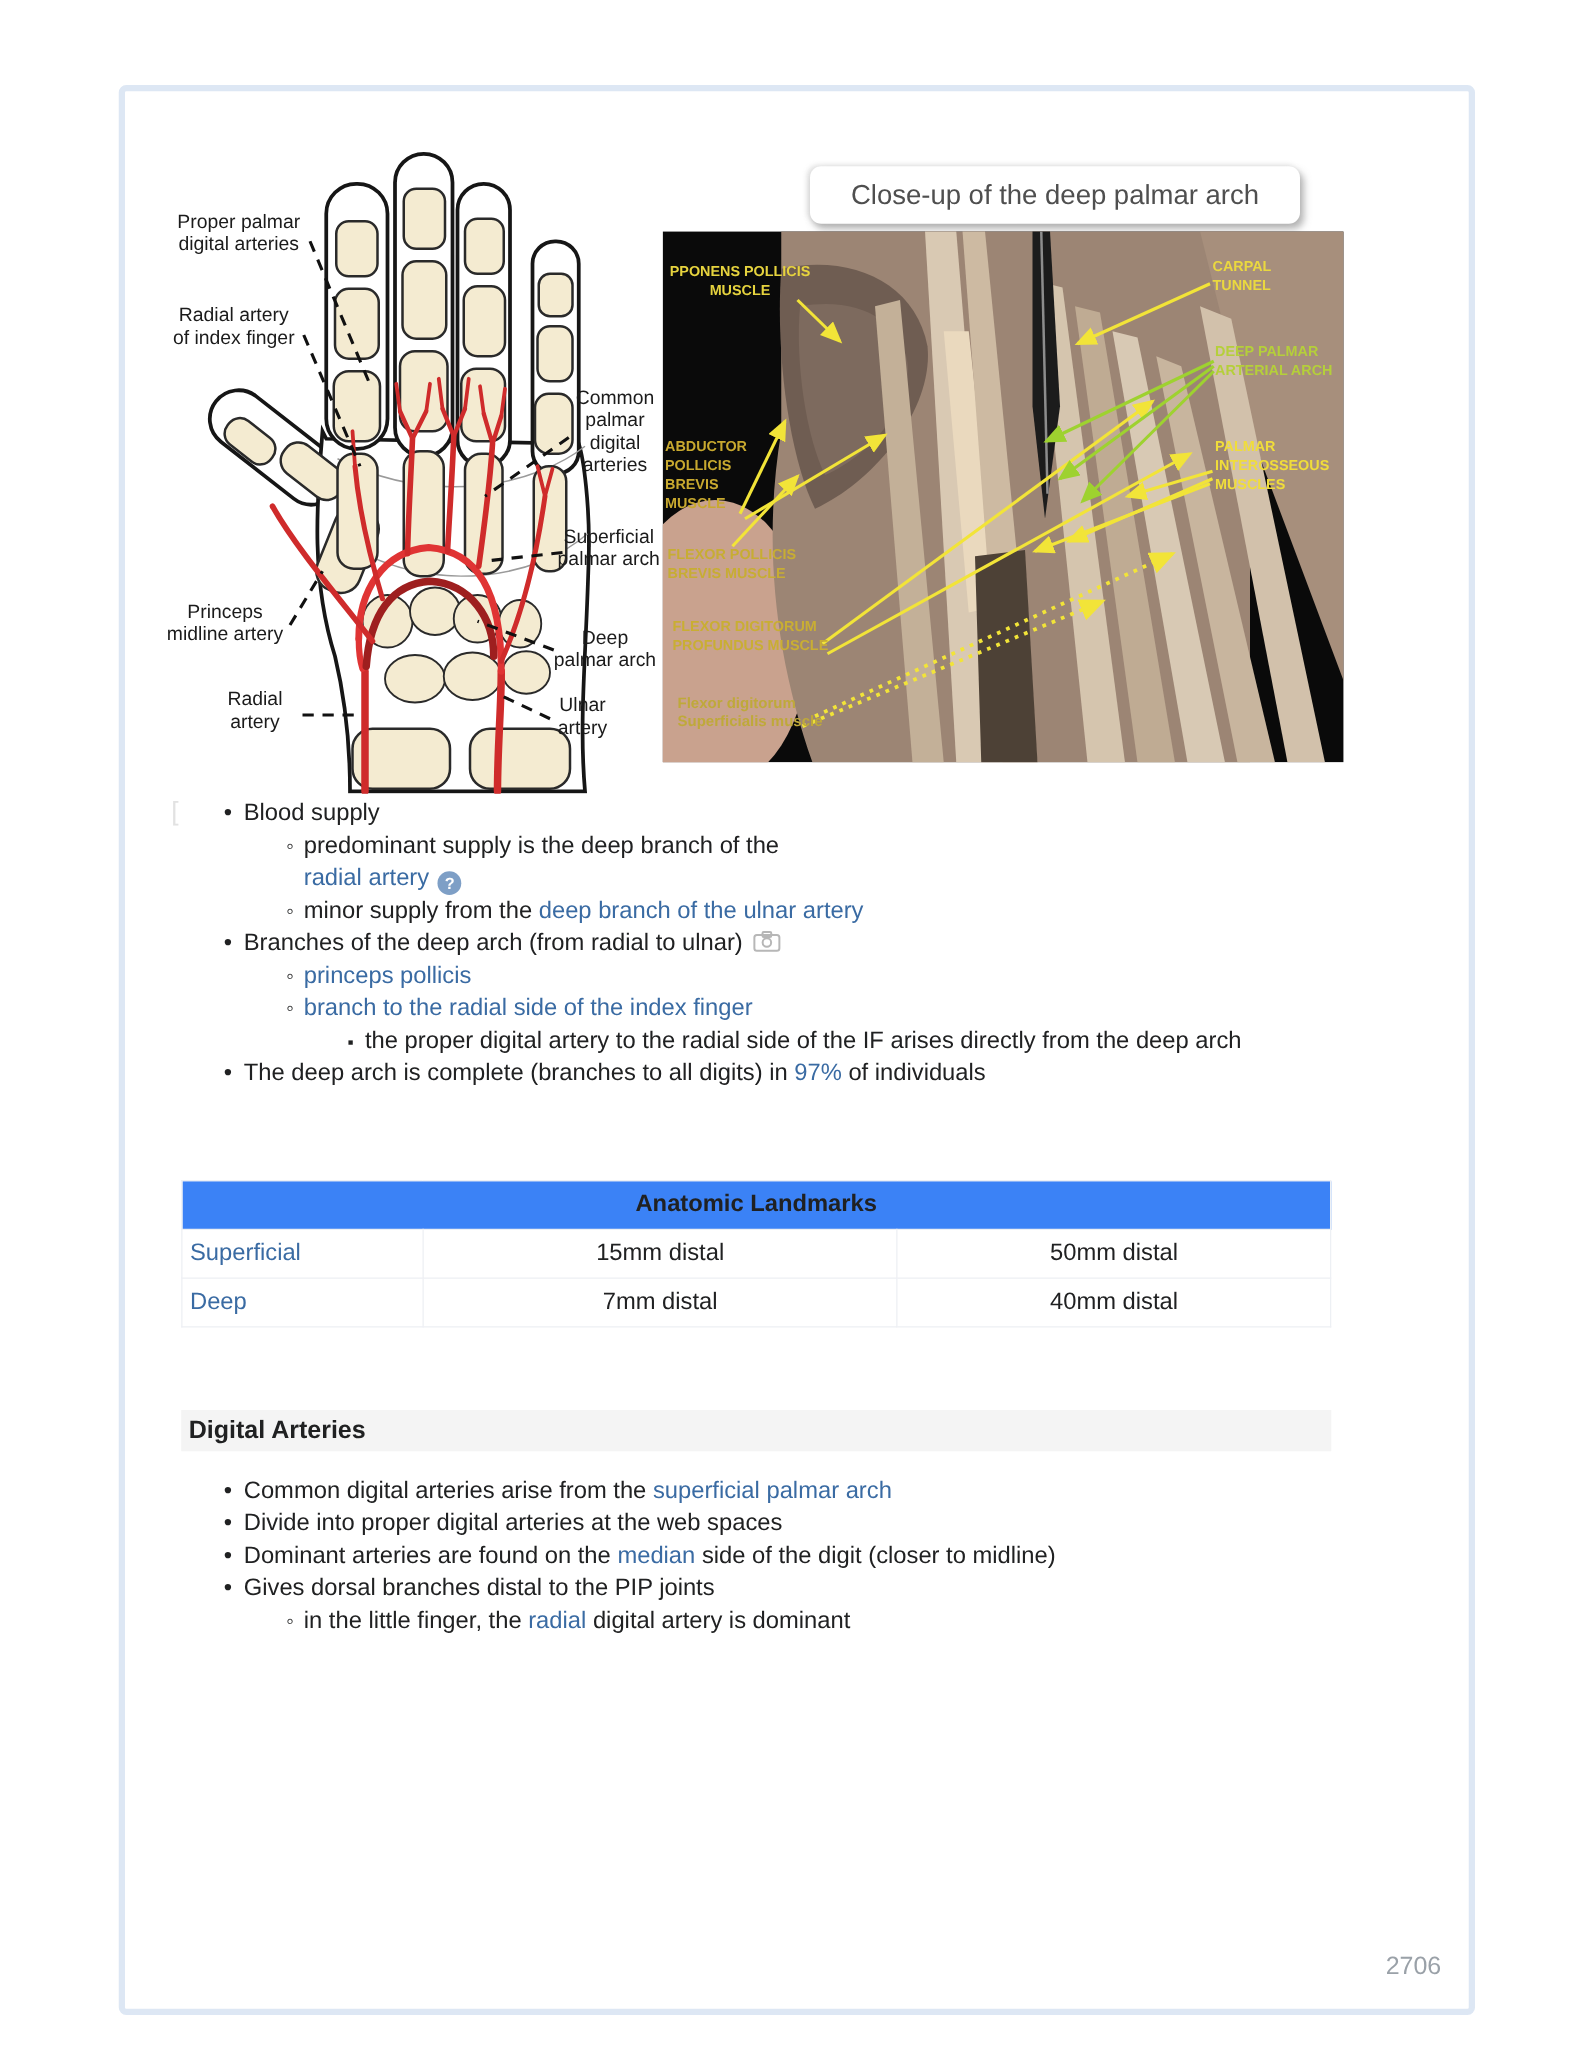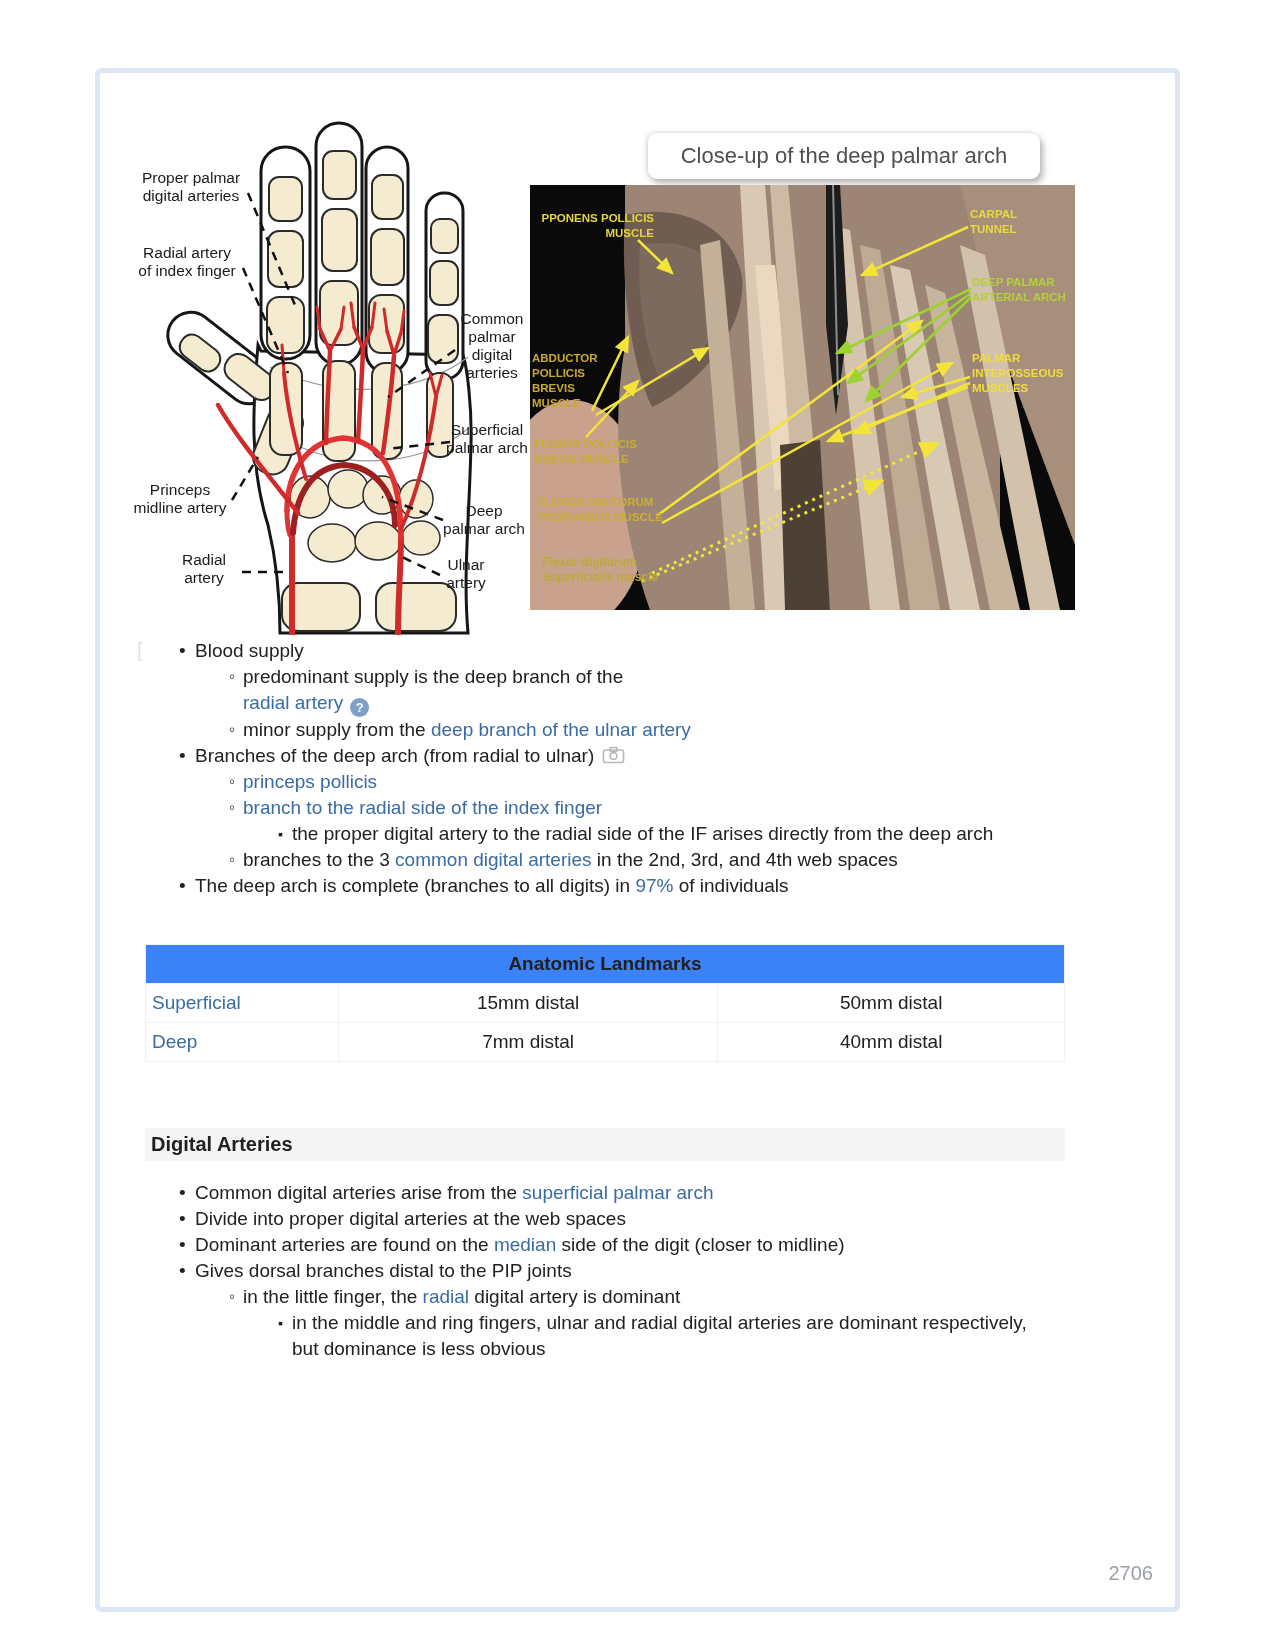--- a/index.html
+++ b/index.html
@@ -10,21 +10,21 @@
   .diagram{position:absolute;left:30px;top:32px;width:400px;height:530px;}
   .diagram svg{position:absolute;left:0;top:0;}
   .dlabel{position:absolute;white-space:pre-line;font-size:15.5px;line-height:18px;color:#1b1b1b;text-align:center;}
   
   .bubble{position:absolute;left:548px;top:60px;width:392px;height:46px;background:#fff;border-radius:9px;
           box-shadow:3px 4px 6px rgba(110,110,110,.5),-2px -1px 4px rgba(160,160,160,.3);
           font-size:22px;color:#4f4f4f;text-align:center;line-height:46px;}
   .photo{position:absolute;left:430px;top:112px;width:545px;height:425px;overflow:hidden;}
   .photo svg{position:absolute;left:0;top:0;}
   .plabel{position:absolute;white-space:pre-line;font-weight:bold;font-size:11.5px;line-height:15px;}
-  .pl-c{text-align:right;}
+  .pl-c{text-align:center;}
   
   .bullets{position:absolute;color:#202122;font-size:19px;line-height:26px;}
   .li{position:relative;}
   .l1{padding-left:17px;}
   .l1::before{content:"\2022";position:absolute;left:1px;}
   .l2{padding-left:65px;}
   .l2::before{content:"\25E6";position:absolute;left:51px;font-size:17px;}
   .l3{padding-left:114px;}
   .l3::before{content:"\25AA";position:absolute;left:100px;font-size:14px;}
   .lc{padding-left:65px;}
@@ -231,21 +231,20 @@
     <div class="li lc"><a class="lnk">radial artery</a><span class="help">?</span></div>
     <div class="li l2"><span>minor supply from the </span><a class="lnk">deep branch of the ulnar artery</a></div>
     <div class="li l1"><span>Branches of the deep arch (from radial to ulnar)</span><svg class="cam" width="23" height="18" viewBox="0 0 23 18">
           <rect x="1.5" y="4" width="20" height="12.5" rx="2" fill="none" stroke="#b7b7b7" stroke-width="1.6"></rect>
           <rect x="8" y="1.5" width="7" height="4" rx="1" fill="none" stroke="#b7b7b7" stroke-width="1.6"></rect>
           <circle cx="11.5" cy="10" r="3.4" fill="none" stroke="#b7b7b7" stroke-width="1.6"></circle>
         </svg></div>
     <div class="li l2"><a class="lnk">princeps pollicis</a></div>
     <div class="li l2"><a class="lnk">branch to the radial side of the index finger</a></div>
     <div class="li l3"><span>the proper digital artery to the radial side of the IF arises directly from the deep arch</span></div>
-    <div class="li l2"><span>branches to the 3 </span><a class="lnk">common digital arteries</a><span> in the 2nd, 3rd, and 4th web spaces</span></div>
     <div class="li l1"><span>The deep arch is complete (branches to all digits) in </span><a class="lnk">97%</a><span> of individuals</span></div>
   </div>
 
   <table class="tbl">
     <colgroup>
         <col style="width:193px">
         <col style="width:380px">
         <col style="width:347px">
       </colgroup>
     <tbody>
@@ -266,17 +265,16 @@
     </table>
 
   <div class="secbar">Digital Arteries</div>
 
   <div class="bullets" style="left:78px;top:1107px;width:872px;">
     <div class="li l1"><span>Common digital arteries arise from the </span><a class="lnk">superficial palmar arch</a></div>
     <div class="li l1"><span>Divide into proper digital arteries at the web spaces</span></div>
     <div class="li l1"><span>Dominant arteries are found on the </span><a class="lnk">median</a><span> side of the digit (closer to midline)</span></div>
     <div class="li l1"><span>Gives dorsal branches distal to the PIP joints</span></div>
     <div class="li l2"><span>in the little finger, the </span><a class="lnk">radial</a><span> digital artery is dominant</span></div>
-    <div class="li l3"><span>in the middle and ring fingers, ulnar and radial digital arteries are dominant respectively, but dominance is less obvious</span></div>
   </div>
 
   <div class="pagenum">2706</div>
 </div>
 
 </body></html>

